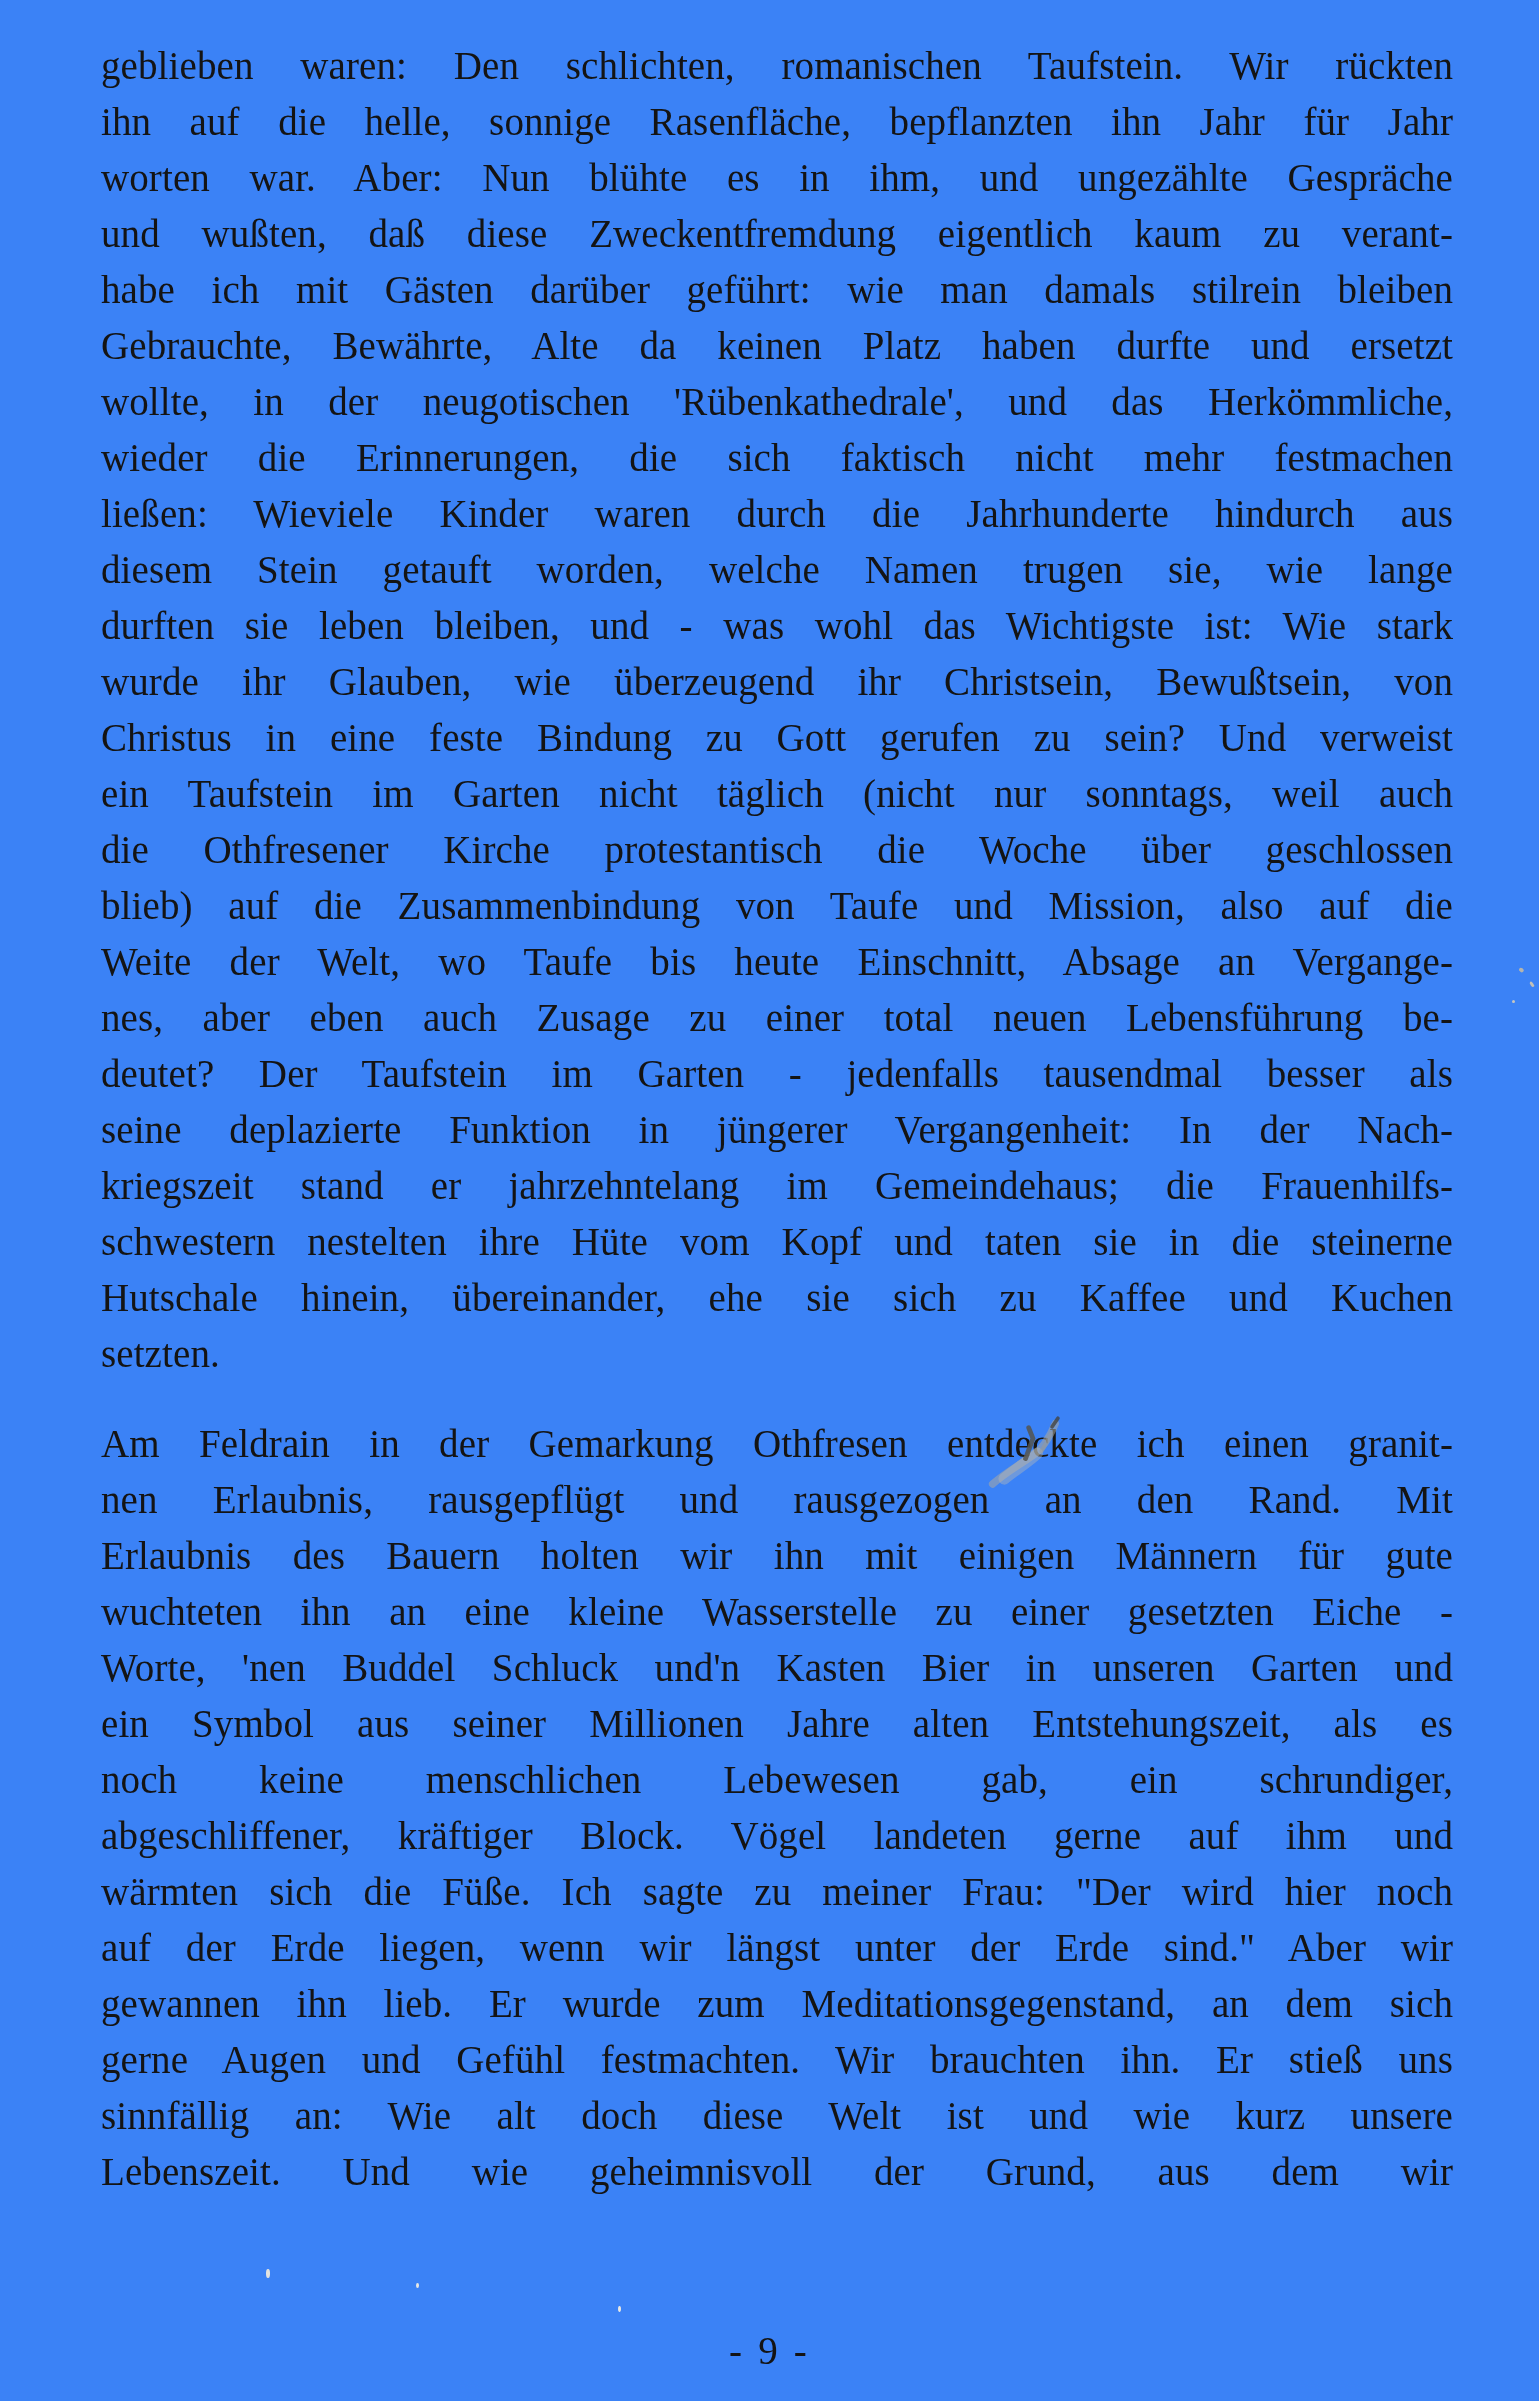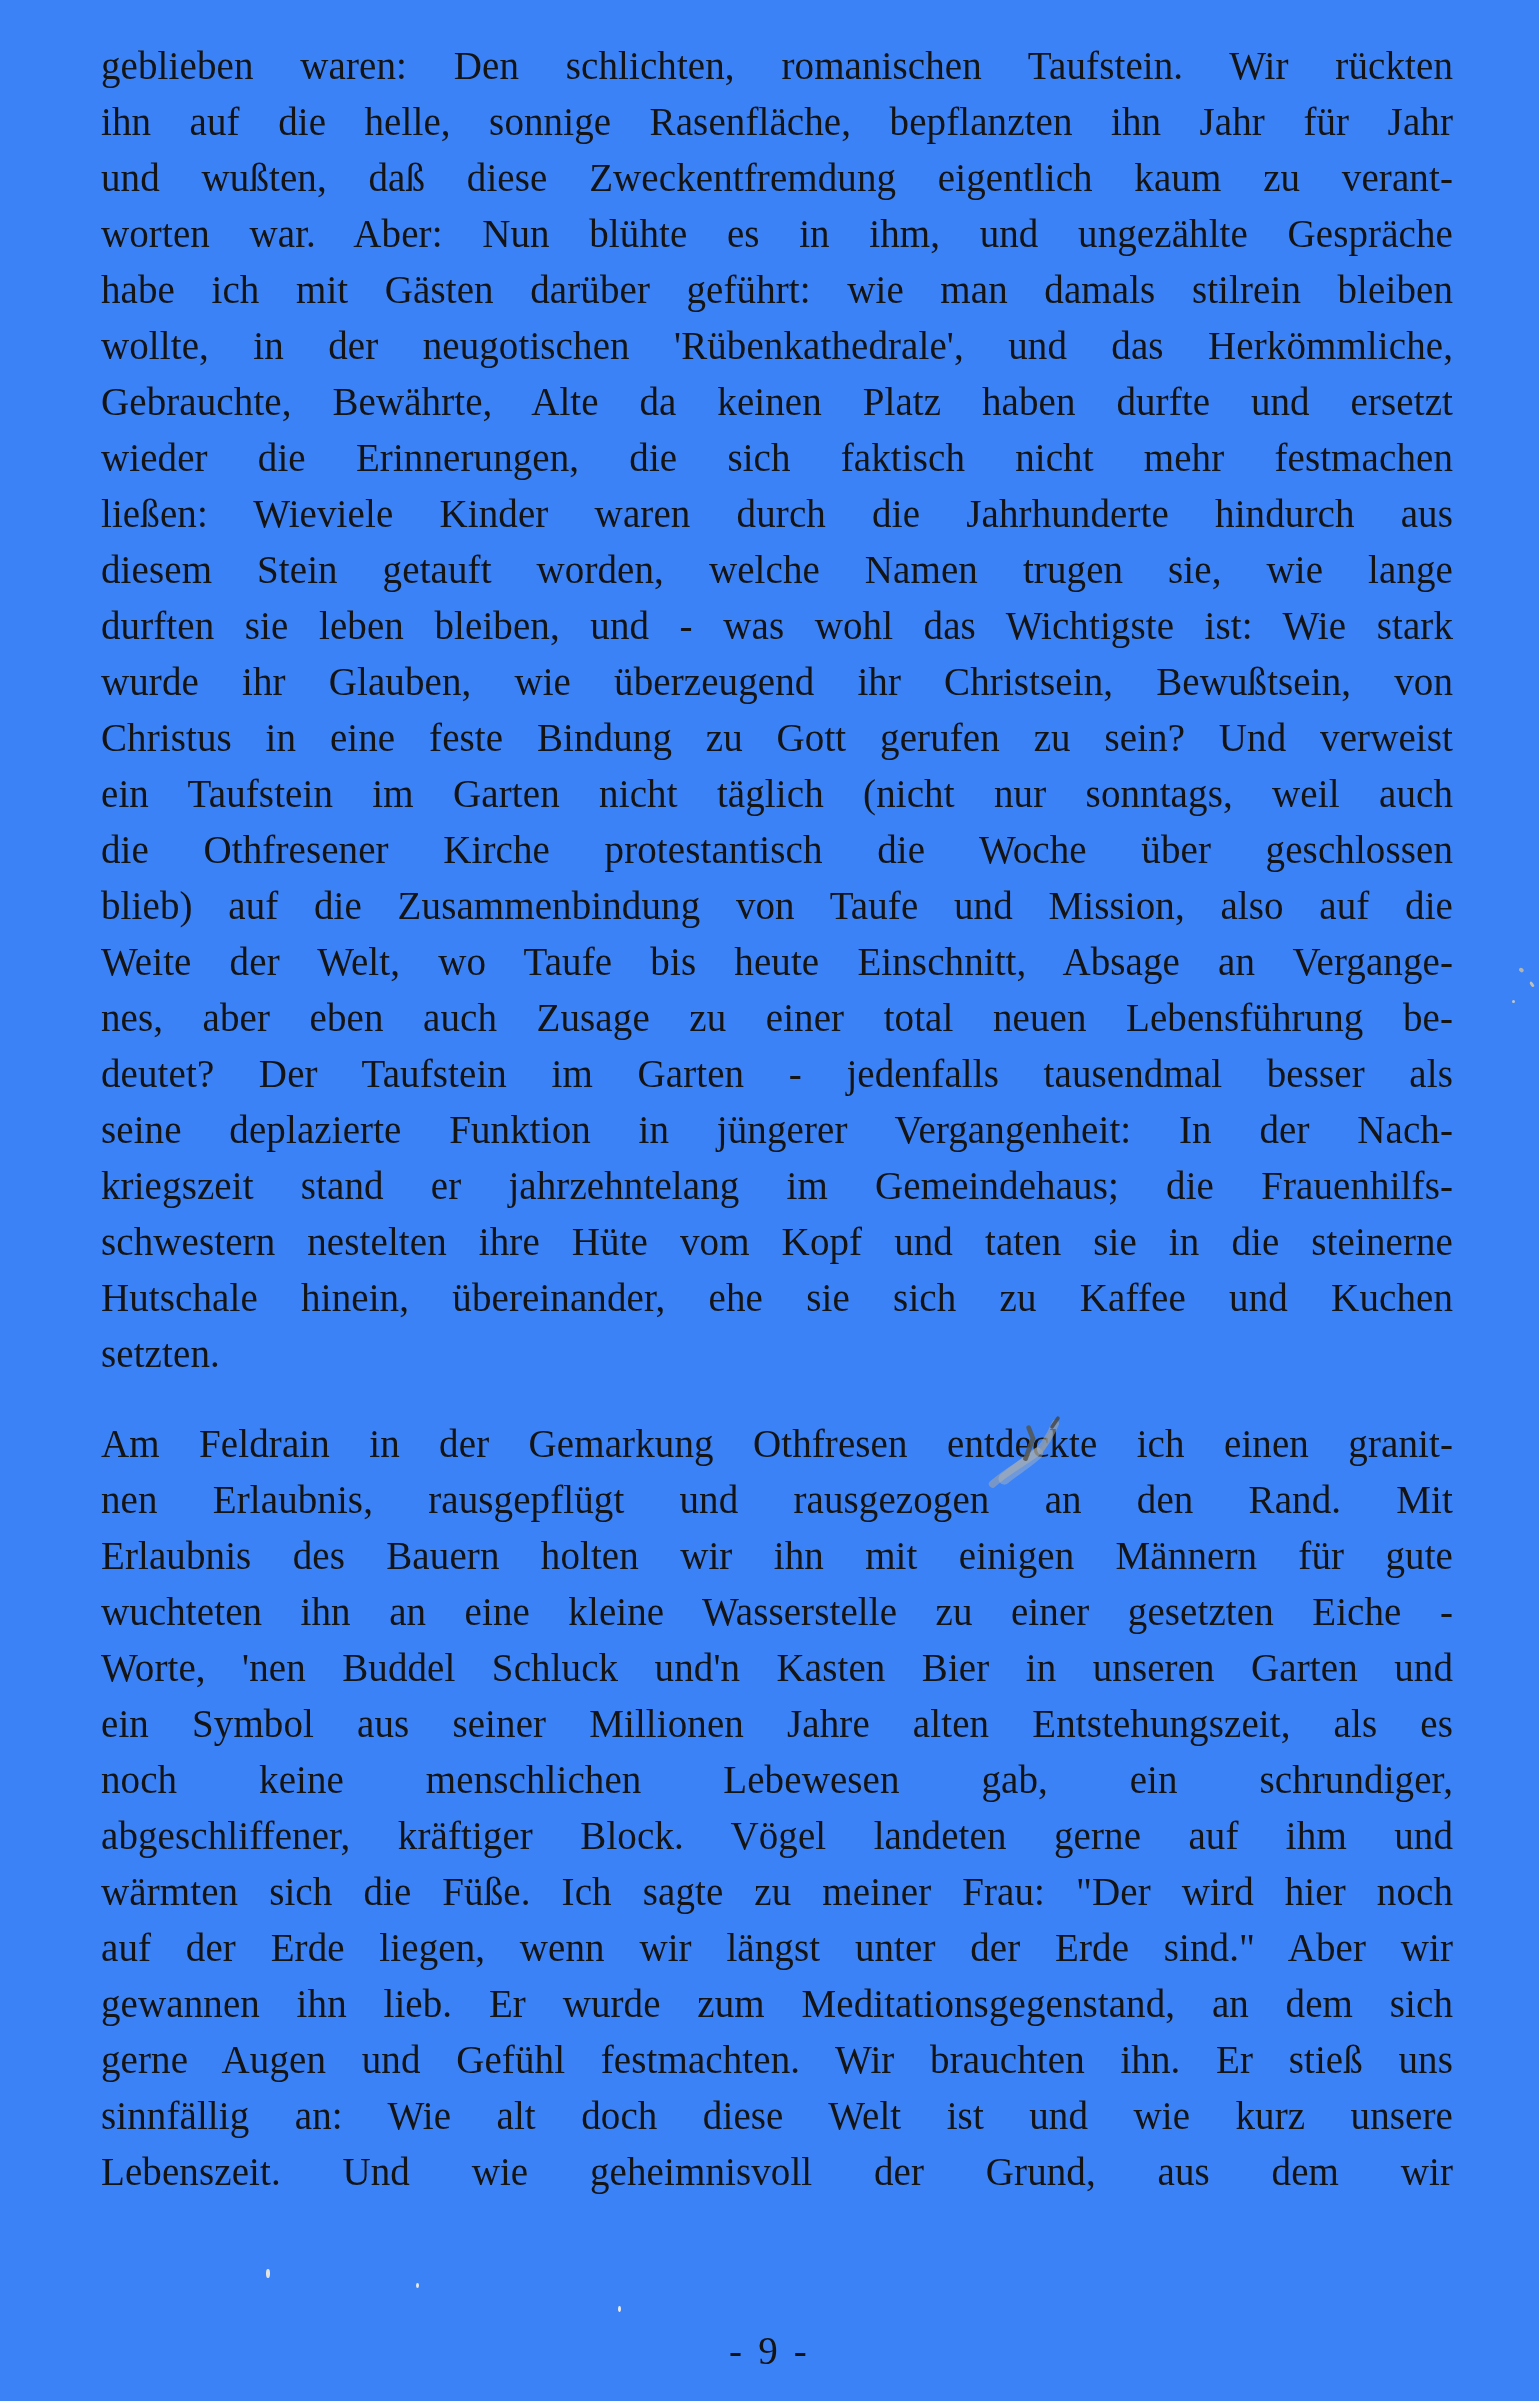--- a/index.html
+++ b/index.html
@@ -73,25 +73,25 @@
 </style>
 </head>
 <body>
 
 <div class="page">
 
   <div id="text-block" class="text-block">
       <div class="para">
         <div class="line">geblieben waren: Den schlichten, romanischen Taufstein. Wir rückten</div>
         <div class="line">ihn auf die helle, sonnige Rasenfläche, bepflanzten ihn Jahr für Jahr</div>
+        <div class="line">worten war. Aber: Nun blühte es in ihm, und ungezählte Gespräche</div>
         <div class="line">und wußten, daß diese Zweckentfremdung eigentlich kaum zu verant-</div>
-        <div class="line">worten war. Aber: Nun blühte es in ihm, und ungezählte Gespräche</div>
         <div class="line">habe ich mit Gästen darüber geführt: wie man damals stilrein bleiben</div>
+        <div class="line">Gebrauchte, Bewährte, Alte da keinen Platz haben durfte und ersetzt</div>
         <div class="line">wollte, in der neugotischen 'Rübenkathedrale', und das Herkömmliche,</div>
-        <div class="line">Gebrauchte, Bewährte, Alte da keinen Platz haben durfte und ersetzt</div>
         <div class="line">wieder die Erinnerungen, die sich faktisch nicht mehr festmachen</div>
         <div class="line">ließen: Wieviele Kinder waren durch die Jahrhunderte hindurch aus</div>
         <div class="line">diesem Stein getauft worden, welche Namen trugen sie, wie lange</div>
         <div class="line">durften sie leben bleiben, und - was wohl das Wichtigste ist: Wie stark</div>
         <div class="line">wurde ihr Glauben, wie überzeugend ihr Christsein, Bewußtsein, von</div>
         <div class="line">Christus in eine feste Bindung zu Gott gerufen zu sein? Und verweist</div>
         <div class="line">ein Taufstein im Garten nicht täglich (nicht nur sonntags, weil auch</div>
         <div class="line">die Othfresener Kirche protestantisch die Woche über geschlossen</div>
         <div class="line">blieb) auf die Zusammenbindung von Taufe und Mission, also auf die</div>
         <div class="line">Weite der Welt, wo Taufe bis heute Einschnitt, Absage an Vergange-</div>

